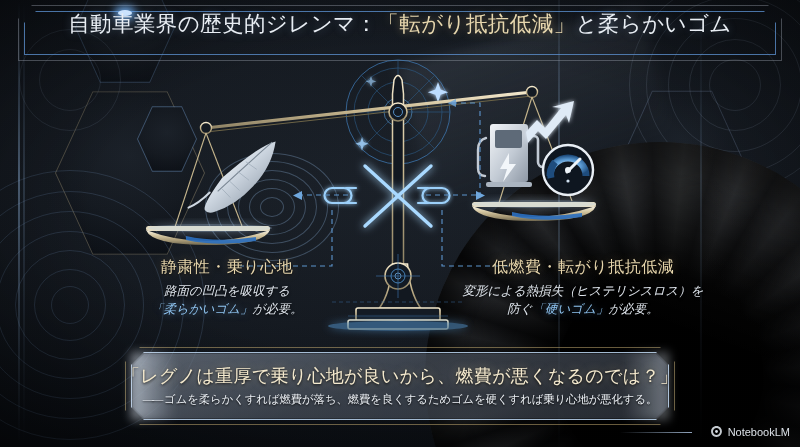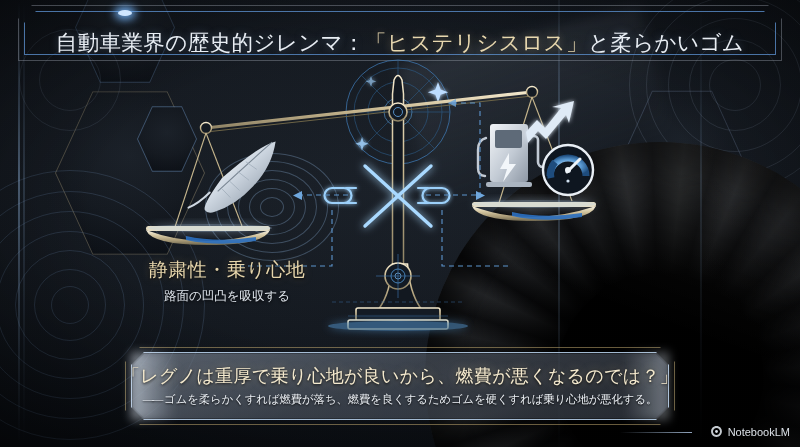--- a/index.html
+++ b/index.html
@@ -64,40 +64,40 @@
   
   .titleWrap{position:absolute;left:22px;top:9px;width:756px;height:48px;}
   .titleFrameOuter{position:absolute;inset:-4px -4px;
     border:1px solid rgba(150,158,170,.42);
     clip-path:polygon(14px 0,calc(100% - 14px) 0,100% 14px,100% 100%,calc(100% - 14px) 100%,14px 100%,0 100%,0 14px);}
   .titleFrameInner{position:absolute;inset:2px 2px;
     border:1px solid rgba(95,150,215,.75);
     clip-path:polygon(12px 0,calc(100% - 12px) 0,100% 12px,100% 100%,calc(100% - 12px) 100%,12px 100%,0 100%,0 12px);}
   .titleGlow{position:absolute;left:96px;top:1px;width:14px;height:6px;border-radius:50%;
     background:#cfe6ff;box-shadow:0 0 9px 4px rgba(120,185,255,.85);}
-  .titleText{position:absolute;inset:0;display:flex;align-items:flex-end;justify-content:center;
+  .titleText{position:absolute;inset:0;display:flex;align-items:flex-start;justify-content:center;
     font-size:21.5px;letter-spacing:.4px;white-space:nowrap;
     color:#e9eef4;text-shadow:0 0 8px rgba(140,175,220,.35);}
   .ttGold{color:#e7d7ae;text-shadow:0 0 9px rgba(220,190,130,.45);}
 
   
   .scale{position:absolute;left:180px;top:58px;width:440px;height:300px;}
   .scaleSvg{position:absolute;inset:0;overflow:visible;}
 
   
   .ripple{position:absolute;left:202px;top:152px;width:140px;height:110px;}
   .rip{position:absolute;left:50%;top:50%;border-radius:50%;transform:translate(-50%,-50%);
     border:1.3px solid rgba(140,175,215,.33);}
 
   
   .lbl{position:absolute;text-align:center;}
-  .lblHead{font-size:19px;color:#e6d5ab;letter-spacing:.5px;white-space:nowrap;
+  .lblHead{font-size:16px;color:#e6d5ab;letter-spacing:.5px;white-space:nowrap;
     text-shadow:0 1px 3px rgba(0,0,0,.9),0 0 10px rgba(205,175,115,.30);}
   .lblSub{font-size:12.5px;color:#dfe5ec;line-height:1.42;margin-top:5px;white-space:nowrap;
-    text-shadow:0 1px 3px rgba(0,0,0,.95);}
+    text-shadow:0 1px 3px rgba(0,0,0,.95);font-style:italic;}
   .hl{color:#8fc4f0;text-shadow:0 0 7px rgba(120,180,240,.55);}
 
   
   .quote{position:absolute;left:131px;top:352px;width:538px;height:68px;}
   .qGold{position:absolute;inset:-5px -6px;border:1px solid rgba(190,165,110,.55);
     clip-path:polygon(15px 0,calc(100% - 15px) 0,100% 15px,100% calc(100% - 15px),calc(100% - 15px) 100%,15px 100%,0 calc(100% - 15px),0 15px);}
   .qBody{position:absolute;inset:0;
     background:linear-gradient(160deg, rgba(118,128,142,.46) 0%, rgba(78,86,98,.42) 45%, rgba(52,58,68,.48) 100%);
     clip-path:polygon(13px 0,calc(100% - 13px) 0,100% 13px,100% calc(100% - 13px),calc(100% - 13px) 100%,13px 100%,0 calc(100% - 13px),0 13px);}
   .qBorder{position:absolute;inset:0;border:1.4px solid rgba(186,212,238,.85);
@@ -190,21 +190,21 @@
     <div class="noise"></div>
     <div class="vign"></div>
   </div>
 
   <div class="titleWrap">
     <div class="titleFrameOuter"></div>
     <div class="titleFrameInner"></div>
     <div class="titleGlow"></div>
     <div class="titleText">
       <span>自動車業界の歴史的ジレンマ：</span>
-        <span class="ttGold">「ヒステリシスロス」</span>
+        <span class="ttGold">「転がり抵抗低減」</span>
         <span>と</span>
         <span>柔らかいゴム</span>
     </div>
   </div>
 
   <div class="ripple">
     <div class="rip" style="width:22px;height:18px;"></div>
     <div class="rip" style="width:44px;height:36px;"></div>
     <div class="rip" style="width:66px;height:54px;"></div>
     <div class="rip" style="width:88px;height:72px;"></div>
@@ -378,23 +378,31 @@
         <line x1="168" y1="258" x2="268" y2="258"></line>
         <line x1="152" y1="244" x2="284" y2="244" stroke-dasharray="4 3"></line>
       </g>
     </svg>
   </div>
 
   <div class="lbl" style="left:132px;top:257px;width:190px;">
     <div class="lblHead">静粛性・乗り心地</div>
     <div class="lblSub">
       <div>路面の凹凸を吸収する</div>
-    </div>
-  </div>
-
+      <div><span class="hl">「柔らかいゴム」</span><span>が必要。</span></div>
+    </div>
+  </div>
+
+  <div class="lbl" style="left:455px;top:257px;width:256px;">
+    <div class="lblHead">低燃費・転がり抵抗低減</div>
+    <div class="lblSub">
+      <div>変形による熱損失（ヒステリシスロス）を</div>
+      <div><span>防ぐ</span><span class="hl">「硬いゴム」</span><span>が必要。</span></div>
+    </div>
+  </div>
 
   <div class="quote">
     <div class="qGold"></div>
     <div class="qBody"></div>
     <div class="qBorder"></div>
     <div class="qBorderMask"></div>
     <div class="qSheen"></div>
     <div class="qSheenR"></div>
     <div class="qInner">
       <div class="qMain">「レグノは重厚で乗り心地が良いから、燃費が悪くなるのでは？」</div>

